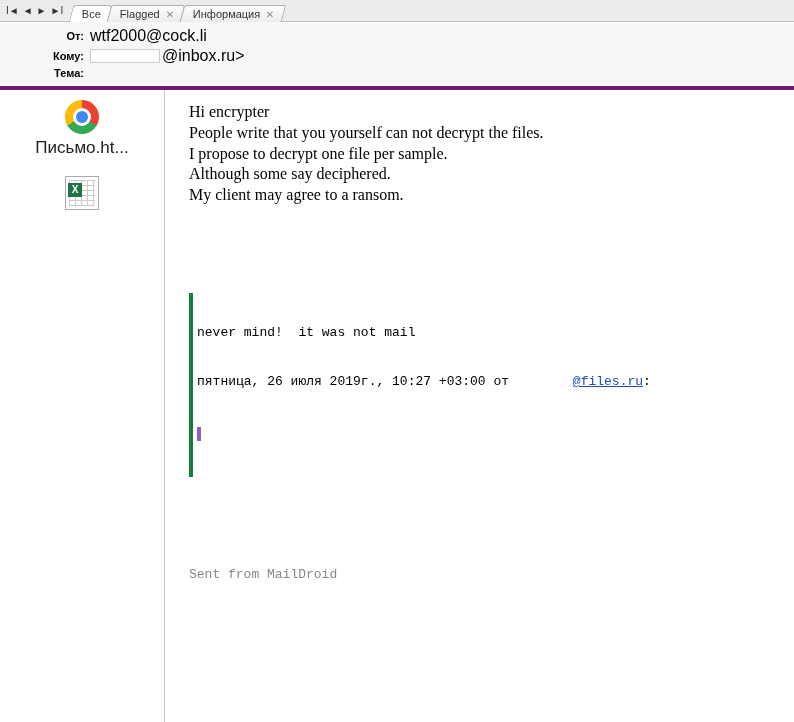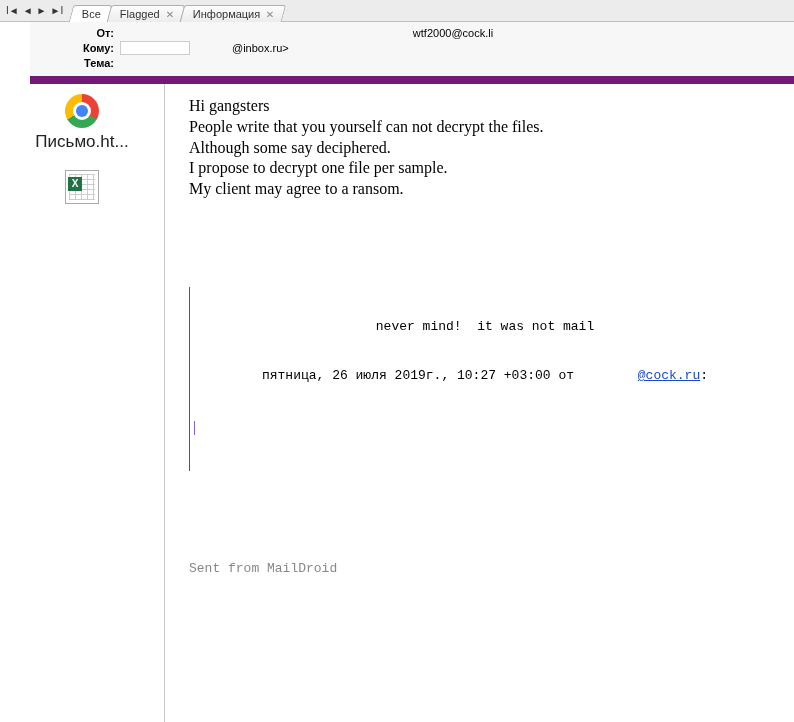--- a/index.html
+++ b/index.html
@@ -54,45 +54,42 @@
     background: #fff;
     z-index: 2;
   }
   .tab .close {
     margin-left: 6px;
     color: #888;
     font-size: 10px;
   }
   .headers {
     background: #f7f7f7;
-    border-bottom: 8px solid #701a75;
+    border-bottom: 4px solid #701a75;
     padding: 4px 0 6px 0;
-    margin-left: 30px;
   }
   .header-row {
     display: flex;
     align-items: center;
     padding: 1px 8px;
   }
   .header-label {
     width: 82px;
     text-align: right;
     padding-right: 6px;
     font-size: 11px;
   }
   .header-label.bold { font-weight: bold; }
   .header-value {
     flex: 1;
-    font-size: 11px;
-    text-align: center;
+    font-size: 16px;
   }
   .to-value {
     display: flex;
     align-items: center;
-    gap: 40px;
   }
   .redacted {
     display: inline-block;
     width: 70px;
     height: 14px;
     background: #fff;
     border: 1px solid #ccc;
     margin-right: 2px;
   }
   .main {
@@ -176,24 +173,23 @@
     line-height: 1.3;
     margin-bottom: 20px;
   }
   .mono {
     font-family: "Courier New", monospace;
     font-size: 13px;
     line-height: 1.25;
     white-space: pre-wrap;
   }
   .quote-bar {
-    border-left: 1px solid #15803d;
+    border-left: 4px solid #15803d;
     padding-left: 4px;
     margin: 2px 0 8px 0;
-    text-align: center;
   }
   .quote-bar.inner {
     border-left-color: #8a5cd6;
     margin: 4px 0;
     min-height: 14px;
   }
   .grey { color: #888; }
   a.mail { color: #1a4bc4; text-decoration: underline; }
   .blank-redact {
     display: inline-block;
@@ -252,32 +248,32 @@
     </div>
     <div class="attachment">
       <div class="icon-wrap">
           <div class="excel-icon"></div>
         </div>
     </div>
   </div>
 
   <div class="body">
     <div class="greeting">
-      <div>Hi gangsters</div>
+      <div>Hi encrypter</div>
       <div>People write that you yourself can not decrypt the files.</div>
+      <div>I propose to decrypt one file per sample.</div>
       <div>Although some say deciphered.</div>
-      <div>I propose to decrypt one file per sample.</div>
       <div>My client may agree to a ransom.</div>
     </div>
 
     <div class="mono">
       <br>
       <div class="quote-bar">
         <div>never mind!  it was not mail</div>
-        <div><span>пятница, 26 июля 2019г., 10:27 +03:00 от </span><span class="blank-redact"></span><a href="#" class="mail">@cock.ru</a><span>:</span></div>
+        <div><span>пятница, 26 июля 2019г., 10:27 +03:00 от </span><span class="blank-redact"></span><a href="#" class="mail">@files.ru</a><span>:</span></div>
         <div class="quote-bar inner"></div>
       </div>
 
       <br>
       <div class="grey"><span>Sent from </span><span style="">MailDroid</span></div>
       <br>
       
       
       
       

